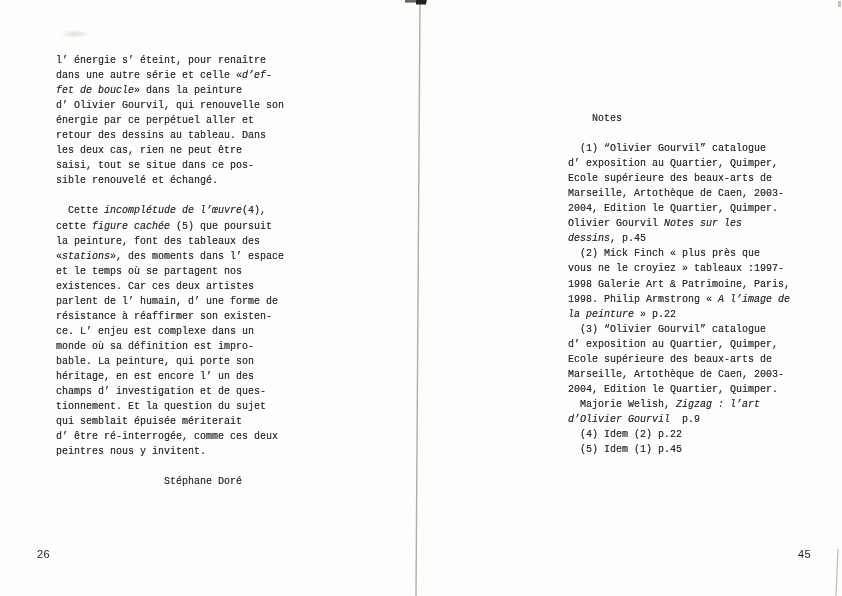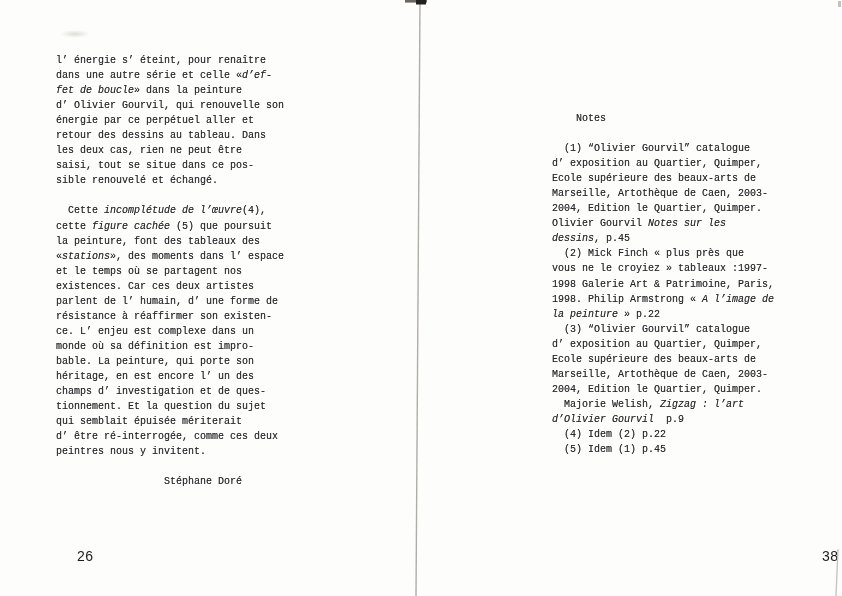--- a/index.html
+++ b/index.html
@@ -11,40 +11,39 @@
   html,body{width:842px;height:596px;overflow:hidden;}
   body{background:var(--paper);}
   .spread{
     position:relative;
     width:842px;height:596px;
     background:var(--paper);
     font-family:"Liberation Mono","DejaVu Sans Mono",monospace;
   }
   .page{position:absolute;top:0;height:596px;}
   .page.left{left:0;width:418px;padding-left:16px;}
-  .page.right{left:418px;width:385px;}
+  .page.right{left:434px;width:385px;}
   .textblock{
     position:absolute;
     font-size:10px;
     line-height:15.05px;
     white-space:pre;
     color:var(--ink);
     text-shadow:0 0 0.35px rgba(40,40,45,0.55);
   }
   #left-lines{left:56px;top:53px;}
   #right-lines{left:134px;top:111px;} 
   .line{height:15.05px;}
   .line em{}
   .pagenum{
     position:absolute;
     font-family:"Liberation Sans","DejaVu Sans",sans-serif;
-    font-size:14px;
+    font-size:11px;
     letter-spacing:0.4px;
     color:#1c1c1c;
-    margin-left:40px;
   }
   .left-num{left:37px;top:548px;}
   .right-num{left:364px;top:548px;} 
   .overlay{position:absolute;left:0;top:0;width:842px;height:596px;pointer-events:none;}
   .smudge{
     position:absolute;left:60px;top:30px;width:30px;height:8px;
     background:radial-gradient(ellipse at center, rgba(150,145,135,0.30), rgba(150,145,135,0) 70%);
   }
 </style>
 </head>
@@ -53,21 +52,21 @@
 <div class="spread">
 
   <div class="page left">
     <div class="smudge"></div>
     <div class="textblock" id="left-lines"><div class="line"><span>l’ énergie s’ éteint, pour renaître</span></div><div class="line"><span>dans une autre série et celle «</span><em>d’ef-</em></div><div class="line"><em>fet de boucle</em><span>» dans la peinture</span></div><div class="line"><span>d’ Olivier Gourvil, qui renouvelle son</span></div><div class="line"><span>énergie par ce perpétuel aller et</span></div><div class="line"><span>retour des dessins au tableau. Dans</span></div><div class="line"><span>les deux cas, rien ne peut être</span></div><div class="line"><span>saisi, tout se situe dans ce pos-</span></div><div class="line"><span>sible renouvelé et échangé.</span></div><div class="line">&nbsp;</div><div class="line"><span>  Cette </span><em>incomplétude de l’œuvre</em><span>(4),</span></div><div class="line"><span>cette </span><em>figure cachée</em><span> (5) que poursuit</span></div><div class="line"><span>la peinture, font des tableaux des</span></div><div class="line"><span>«</span><em>stations</em><span>», des moments dans l’ espace</span></div><div class="line"><span>et le temps où se partagent nos</span></div><div class="line"><span>existences. Car ces deux artistes</span></div><div class="line"><span>parlent de l’ humain, d’ une forme de</span></div><div class="line"><span>résistance à réaffirmer son existen-</span></div><div class="line"><span>ce. L’ enjeu est complexe dans un</span></div><div class="line"><span>monde où sa définition est impro-</span></div><div class="line"><span>bable. La peinture, qui porte son</span></div><div class="line"><span>héritage, en est encore l’ un des</span></div><div class="line"><span>champs d’ investigation et de ques-</span></div><div class="line"><span>tionnement. Et la question du sujet</span></div><div class="line"><span>qui semblait épuisée mériterait</span></div><div class="line"><span>d’ être ré-interrogée, comme ces deux</span></div><div class="line"><span>peintres nous y invitent.</span></div><div class="line">&nbsp;</div><div class="line"><span>                  Stéphane Doré</span></div></div>
     <div class="pagenum left-num">26</div>
   </div>
 
   <div class="page right">
     <div class="textblock" id="right-lines"><div class="line"><span>    Notes</span></div><div class="line">&nbsp;</div><div class="line"><span>  (1) “Olivier Gourvil” catalogue</span></div><div class="line"><span>d’ exposition au Quartier, Quimper,</span></div><div class="line"><span>Ecole supérieure des beaux-arts de</span></div><div class="line"><span>Marseille, Artothèque de Caen, 2003-</span></div><div class="line"><span>2004, Edition le Quartier, Quimper.</span></div><div class="line"><span>Olivier Gourvil </span><em>Notes sur les</em></div><div class="line"><em>dessins</em><span>, p.45</span></div><div class="line"><span>  (2) Mick Finch « plus près que</span></div><div class="line"><span>vous ne le croyiez » tableaux :1997-</span></div><div class="line"><span>1998 Galerie Art &amp; Patrimoine, Paris,</span></div><div class="line"><span>1998. Philip Armstrong « </span><em>A l’image de</em></div><div class="line"><em>la peinture</em><span> » p.22</span></div><div class="line"><span>  (3) “Olivier Gourvil” catalogue</span></div><div class="line"><span>d’ exposition au Quartier, Quimper,</span></div><div class="line"><span>Ecole supérieure des beaux-arts de</span></div><div class="line"><span>Marseille, Artothèque de Caen, 2003-</span></div><div class="line"><span>2004, Edition le Quartier, Quimper.</span></div><div class="line"><span>  Majorie Welish, </span><em>Zigzag : l’art</em></div><div class="line"><em>d’Olivier Gourvil</em><span>  p.9</span></div><div class="line"><span>  (4) Idem (2) p.22</span></div><div class="line"><span>  (5) Idem (1) p.45</span></div></div>
-    <div class="pagenum right-num">38</div>
+    <div class="pagenum right-num">45</div>
   </div>
 
   <svg class="overlay" viewBox="0 0 842 596" xmlns="http://www.w3.org/2000/svg">
     <line x1="420" y1="0" x2="416" y2="596" stroke="#a39f99" stroke-width="1.4" opacity="0.85"></line>
     <rect x="405" y="0" width="22" height="2.6" fill="#6b665f"></rect>
     <rect x="416" y="0" width="10" height="4.5" fill="#23211e"></rect>
     <line x1="838" y1="549" x2="836" y2="596" stroke="#c7c5bf" stroke-width="1.4"></line>
     <rect x="838" y="1" width="3" height="6" fill="#b5b3ad" opacity="0.8"></rect>
   </svg>
 

